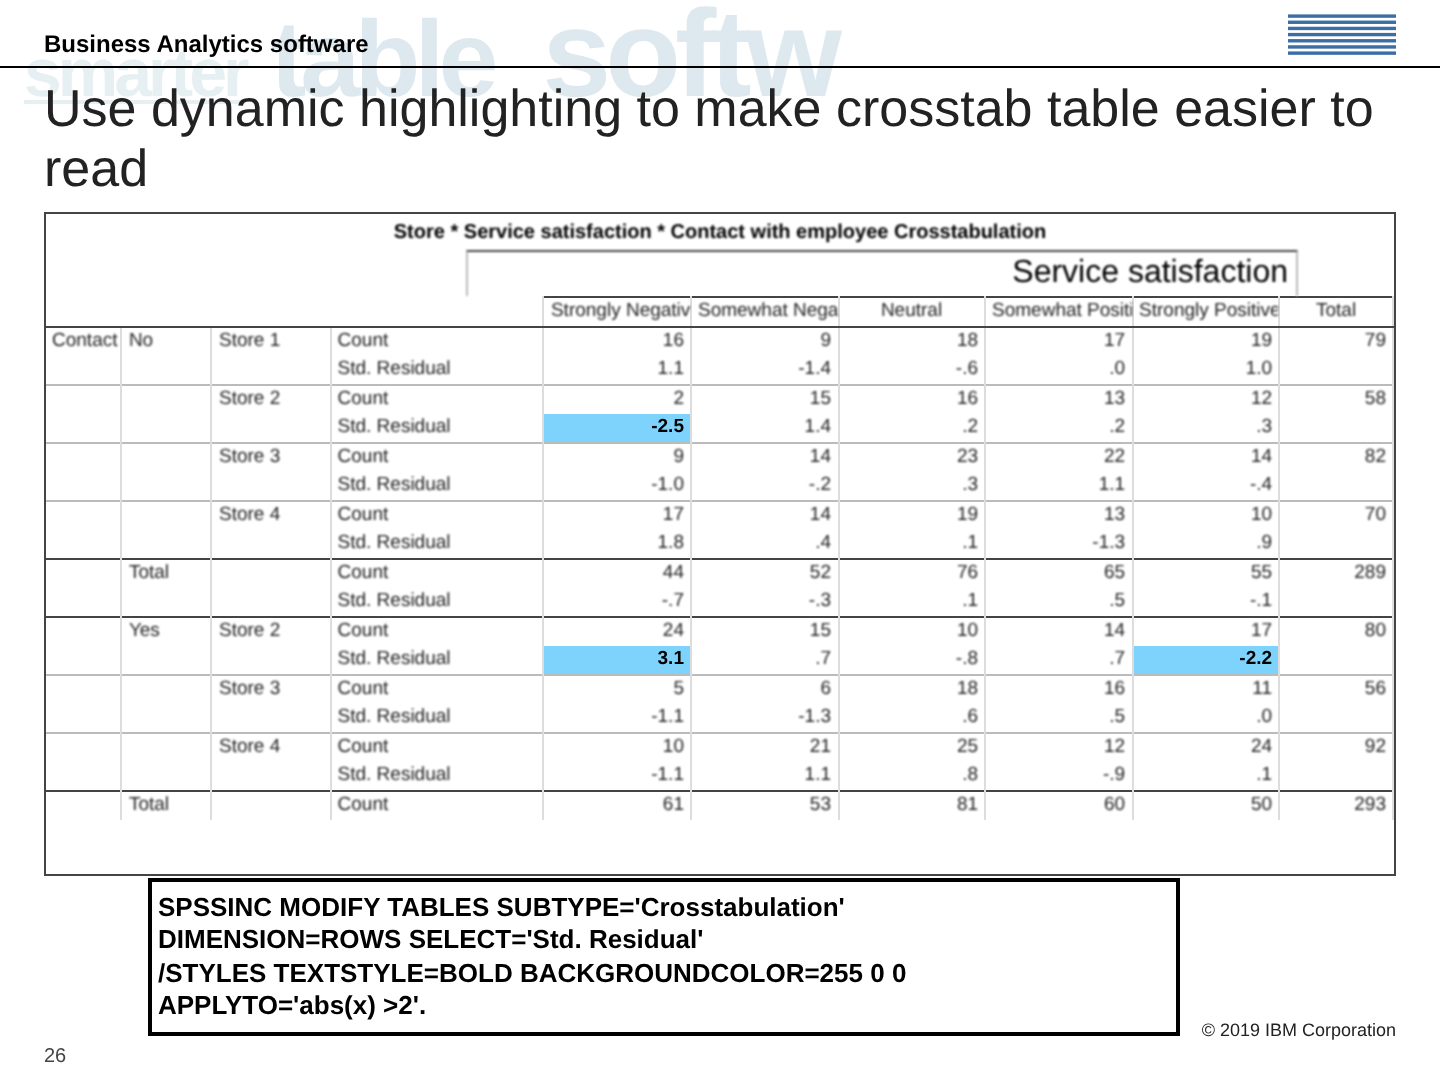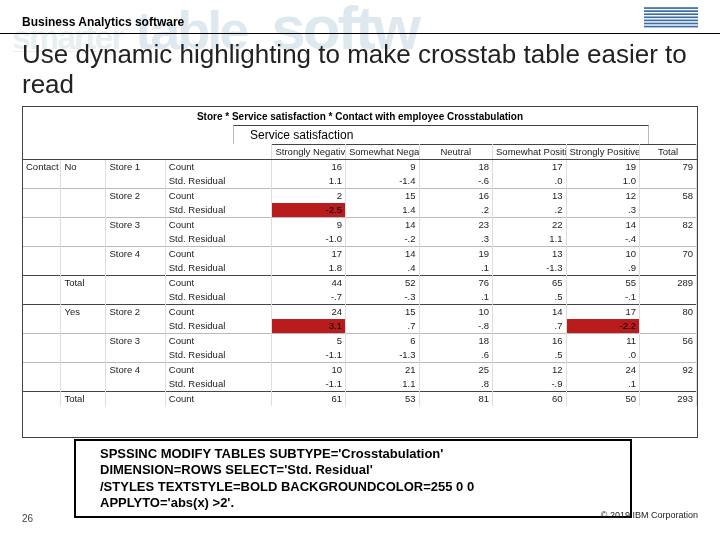--- a/index.html
+++ b/index.html
@@ -69,25 +69,25 @@
     overflow: hidden;
   }
   .table-title {
     text-align: center;
     font-size: 10px;
     font-weight: bold;
     filter: blur(0.6px);
     padding: 4px 0 3px 0;
   }
   .super-header {
-    text-align: left;
-    font-size: 12px;
+    text-align: right;
+    font-size: 16px;
     filter: blur(0.6px);
     border-top: 1px solid #444;
-    padding: 2px 16px;
+    padding: 2px 4px;
     margin-left: 210px;
     border-left:1px solid #bbb;
     border-right:1px solid #bbb;
     margin-right:48px;
   }
   table.ct {
     border-collapse: collapse;
     width: 100%;
     table-layout: fixed;
     font-size: 9.5px;
@@ -108,42 +108,42 @@
     text-align: center;
     font-weight: normal;
     filter: blur(0.55px);
   }
   table.ct .r-stub1 { width: 32px; }
   table.ct .r-stub2 { width: 38px; }
   table.ct .r-stub3 { width: 50px; }
   table.ct .r-stub4 { width: 90px; }
   table.ct .c-data { width: 62px; }
   table.ct .c-total{ width: 48px; }
-  .hl { background: #b91c1c; font-weight: normal; color:#000; filter:none !important; }
+  .hl { background: #7dd3fc; font-weight: bold; color:#000; filter:none !important; }
   .section-top td { border-top: 1px solid #444; }
   .group-top td { border-top: 1px solid #bbb; }
 
   .code-box {
     position: absolute;
     left: 74px;
     bottom: 22px;
     width: 506px;
     border: 2px solid #000;
     background: #fff;
-    padding: 5px 24px;
+    padding: 5px 3px;
     font-family: Arial, sans-serif;
     font-size: 13px;
     font-weight: bold;
     z-index: 3;
     line-height: 1.25;
   }
   .page-num {
     position: absolute;
     left: 22px;
-    bottom: 16px;
+    bottom: 6px;
     font-size: 10px;
     color:#444;
     z-index:3;
   }
   .copyright {
     position: absolute;
     right: 22px;
     bottom: 20px;
     font-size: 9px;
     color:#222;

